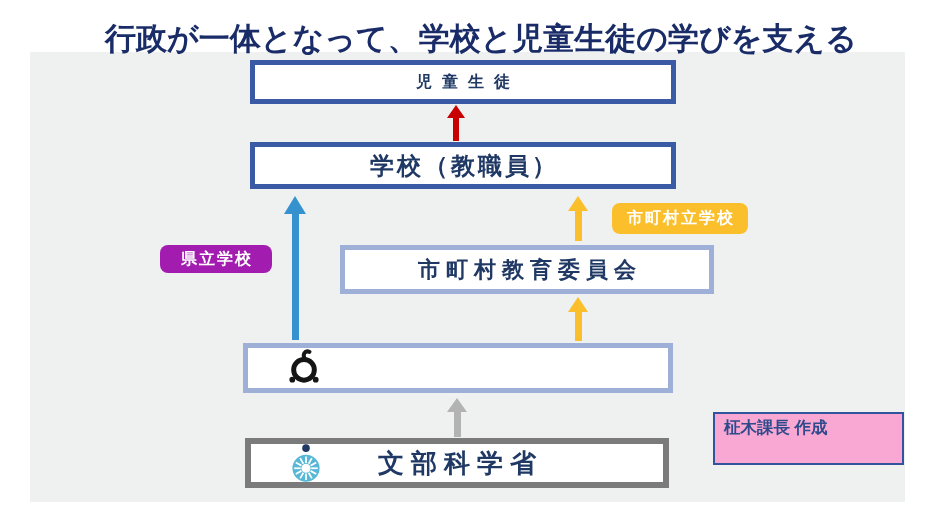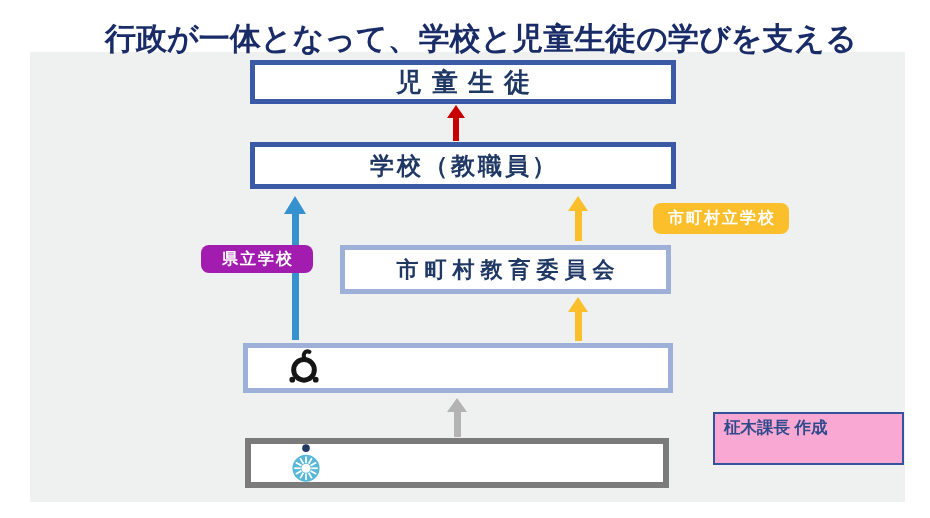--- a/index.html
+++ b/index.html
@@ -15,23 +15,23 @@
   }
   .panel{
     position:absolute;left:30px;top:52px;width:875px;height:450px;
     background:#EFF0F0;
   }
   .box{
     position:absolute;background:#ffffff;box-sizing:border-box;
     display:flex;align-items:center;justify-content:center;
     color:#1F3864;font-weight:bold;
   }
-  #box-students{left:250px;top:60px;width:426px;height:44px;border:5px solid #3B5AA5;font-size:26px;letter-spacing:10px;text-indent:10px;}
+  #box-students{left:250px;top:60px;width:426px;height:44px;border:5px solid #3B5AA5;font-size:16px;letter-spacing:10px;text-indent:10px;}
   #box-school{left:250px;top:142px;width:426px;height:47px;border:5px solid #3B5AA5;font-size:24px;letter-spacing:3px;text-indent:3px;justify-content:center;}
-  #box-municipal{left:340px;top:245px;width:331px;height:49px;border:5px solid #9EAFD8;font-size:22px;letter-spacing:6px;text-indent:6px;text-align:center;}
+  #box-municipal{left:340px;top:245px;width:374px;height:49px;border:5px solid #9EAFD8;font-size:22px;letter-spacing:6px;text-indent:6px;text-align:center;}
   #box-pref{left:243px;top:343px;width:430px;height:50px;border:5px solid #9EAFD8;font-size:22px;letter-spacing:6px;text-indent:6px;}
   #box-mext{left:245px;top:438px;width:424px;height:50px;border:6px solid #7B7B7B;font-size:26px;letter-spacing:7px;text-indent:7px;}
   .box-logo{position:absolute;left:32px;top:50%;transform:translateY(-50%);line-height:0;}
   
   .arrow{position:absolute;display:flex;flex-direction:column;align-items:center;}
   .arrow .head{width:0;height:0;border-style:solid;border-left-color:transparent!important;border-right-color:transparent!important;border-top-width:0;}
   .arrow .shaft{flex:1;}
   .arrow.red .head{border-width:0 9px 13px 9px;border-color:#C90000;}
   .arrow.red .shaft{width:6px;background:#C90000;}
   .arrow.blue .head{border-width:0 11px 18px 11px;border-color:#3592CF;}
@@ -42,21 +42,21 @@
   .arrow.gray .shaft{width:7px;background:#B3B3B3;}
   #arrow-school-to-students{left:447px;top:105px;height:36px;width:18px;}
   #arrow-pref-to-school{left:284px;top:196px;height:144px;width:22px;}
   #arrow-muni-to-school{left:568px;top:196px;height:45px;width:20px;}
   #arrow-pref-to-muni{left:568px;top:297px;height:44px;width:20px;}
   #arrow-mext-to-pref{left:447px;top:398px;height:39px;width:20px;}
   
   .badge{
     position:absolute;color:#ffffff;font-weight:bold;
     display:flex;align-items:center;justify-content:center;
-    border-radius:8px;font-size:16px;letter-spacing:2px;text-indent:2px;margin-left:41px;
+    border-radius:8px;font-size:16px;letter-spacing:2px;text-indent:2px;
   }
   #badge-pref-school{left:160px;top:245px;width:112px;height:28px;background:#a21caf;}
   #badge-muni-school{left:612px;top:203px;width:136px;height:31px;background:#FBBF2B;}
   
   #credit{
     position:absolute;left:713px;top:412px;width:191px;height:53px;
     background:#f9a8d4;border:2px solid #33549C;box-sizing:border-box;
     color:#2F4B8C;font-weight:bold;font-size:16.5px;line-height:23px;
     padding:2px 0 0 9px;
   }
@@ -109,20 +109,21 @@
           <line x1="12" y1="30" x2="4.5" y2="30"></line>
           <line x1="12.8" y1="27" x2="6.3" y2="23.3"></line>
           <line x1="15" y1="24.8" x2="11.3" y2="18.4"></line>
           <line x1="18" y1="24" x2="18" y2="16.5"></line>
           <line x1="21" y1="24.8" x2="24.7" y2="18.4"></line>
           <line x1="23.2" y1="27" x2="29.7" y2="23.3"></line>
         </g>
         <circle cx="18" cy="30" r="5.2" fill="#ffffff"></circle>
       </svg>
     </span>
+    <span>文部科学省</span>
   </div>
 
   <div class="arrow red" id="arrow-school-to-students">
     <div class="head"></div>
     <div class="shaft"></div>
   </div>
 
   <div class="arrow blue" id="arrow-pref-to-school">
     <div class="head"></div>
     <div class="shaft"></div>

